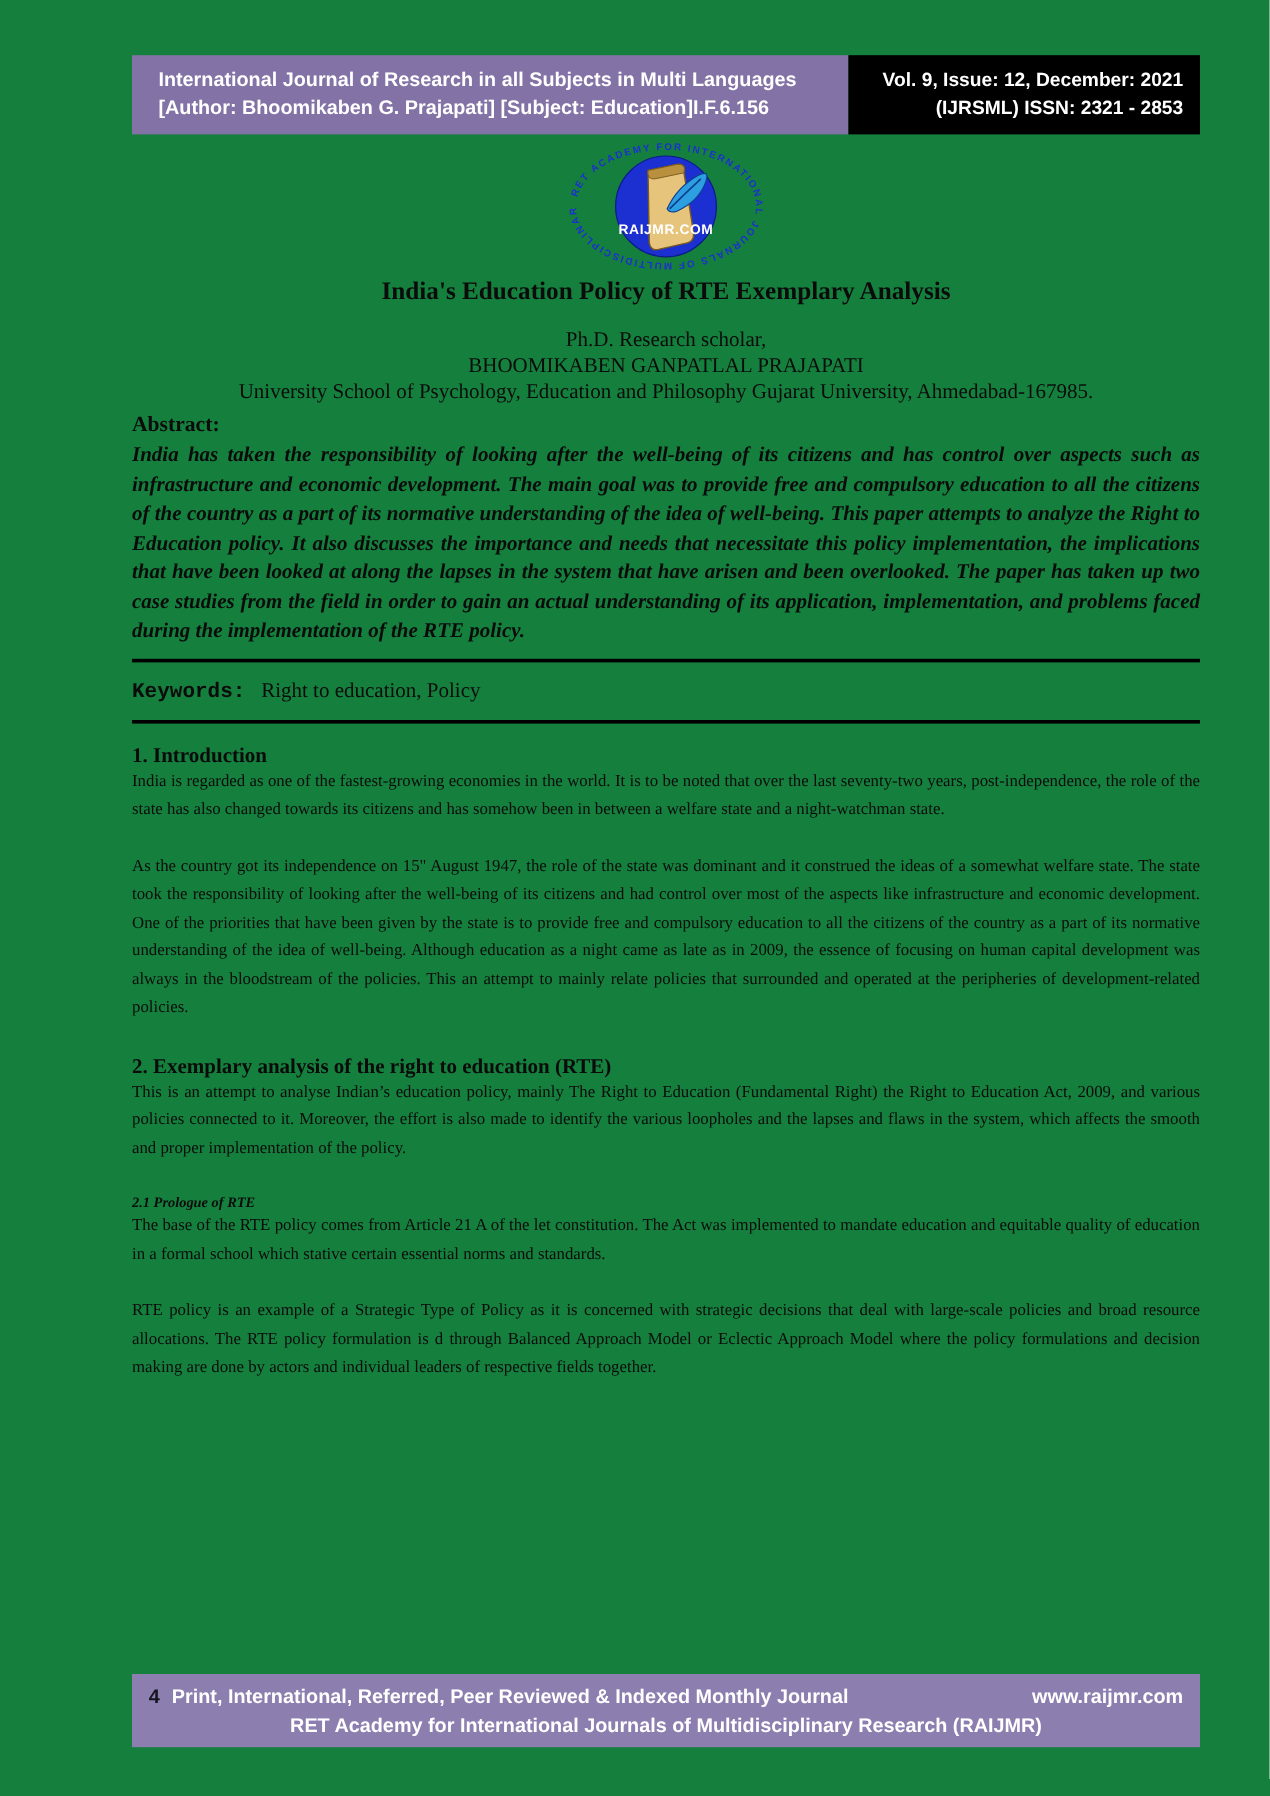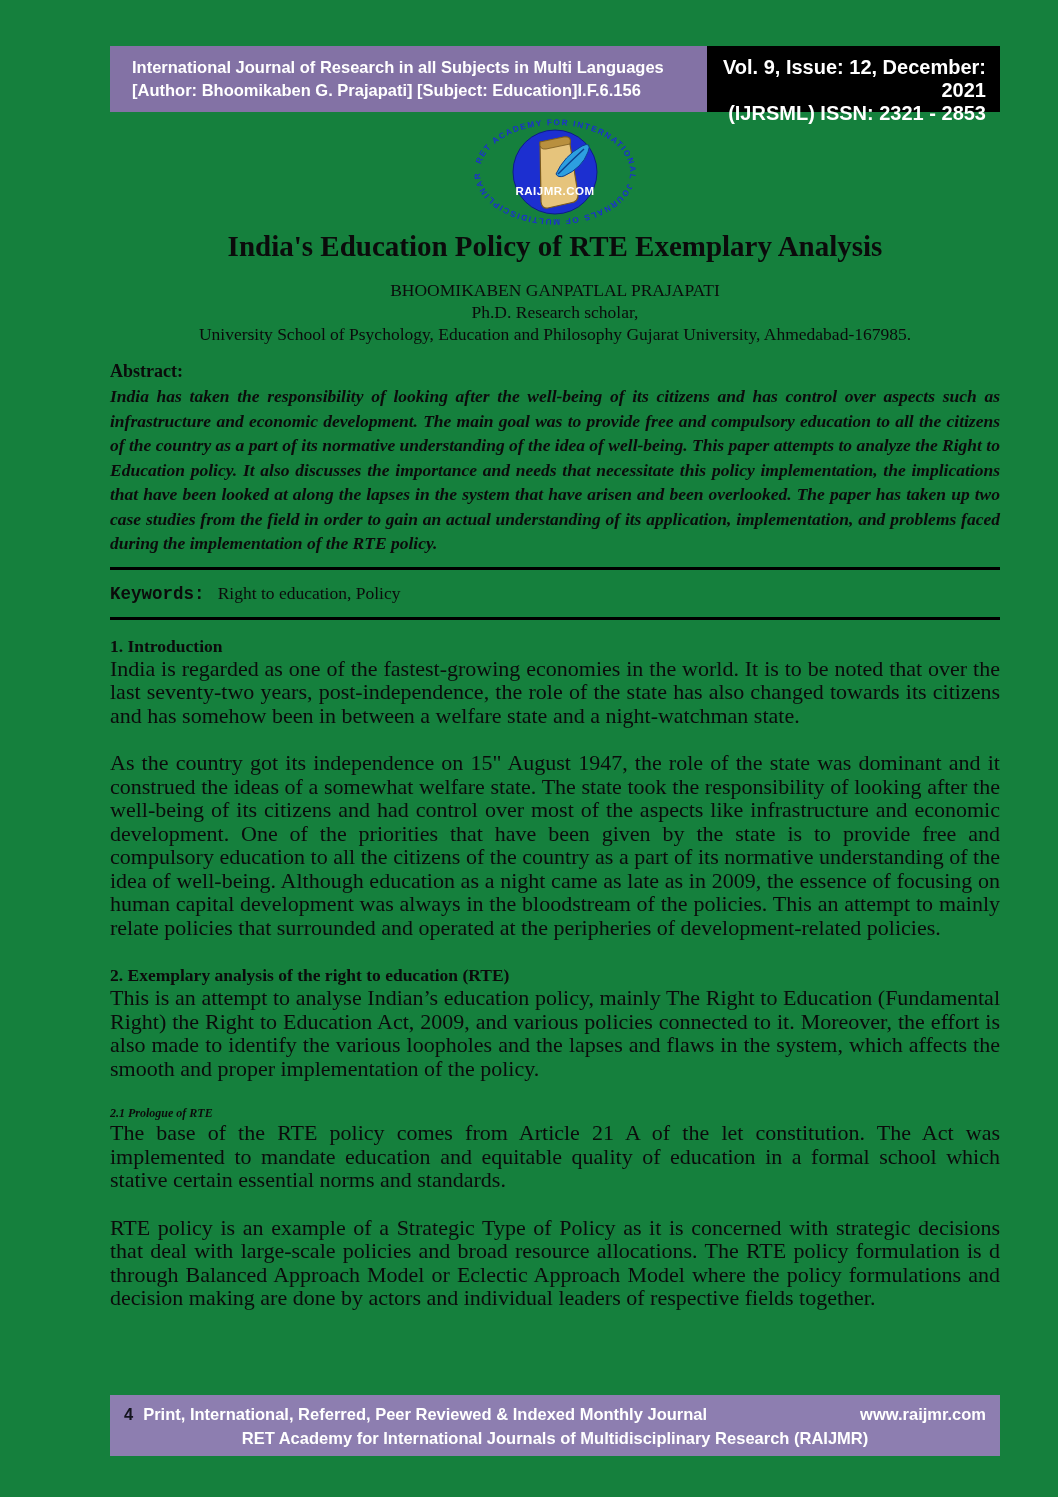--- a/index.html
+++ b/index.html
@@ -31,63 +31,63 @@
     font-size:16.5px;
     line-height:23px;
   }
   .banner-right{
     background:#000000;
     color:#ffffff;
     flex:1;
     padding:10px 14px 0 6px;
     box-sizing:border-box;
     text-align:right;
-    font-size:20px;
+    font-size:16px;
     line-height:23px;
   }
 
   
   .logo-wrap{display:flex;justify-content:center;margin-top:4px;}
 
   
   .title{
     text-align:center;
-    font-size:29px;
+    font-size:21px;
     font-weight:bold;
     margin-top:2px;
   }
   .authors{
     text-align:center;
     font-size:17.5px;
     line-height:22px;
     margin-top:16px;
   }
 
   
-  .abstract-label{font-size:18px;font-weight:bold;margin-top:16px;}
+  .abstract-label{font-size:18px;font-weight:bold;margin-top:6px;}
   .abstract-text{
     font-size:17.5px;
     font-weight:bold;
     font-style:italic;
     text-align:justify;
     line-height:24.5px;
     margin-top:2px;
   }
 
   
   .rule{height:3px;background:#000000;margin-top:11px;}
   .keywords{font-size:17.5px;margin:13px 0 13px 0;}
   .keywords .kw-label{font-weight:bold;font-family:Liberation Mono, monospace;}
   .keywords .kw-text{text-align:right;}
 
   
   .sec-heading{font-size:17.5px;font-weight:bold;margin-top:16px;}
   .sec-heading.italic{font-style:italic;font-size:12px;}
   .para{
-    font-size:22px;
+    font-size:14px;
     line-height:23.5px;
     text-align:justify;
     margin:0;
   }
   .para + .para{margin-top:24px;}
   .gap-lg{margin-top:26px;}
 
   
   .footer{
     position:absolute;
@@ -159,22 +159,22 @@
 
         <path d="M 96,58 Q 104,40 122,30 Q 132,25 128,36 Q 122,52 104,60 Q 98,62 96,58 Z" fill="#2D9FE0" stroke="#0b3f8f" stroke-width="1"></path>
         <path d="M 98,58 Q 110,46 124,33" fill="none" stroke="#0b3f8f" stroke-width="1.4"></path>
 
         <text x="95" y="79" text-anchor="middle" class="site-text">RAIJMR.COM</text>
       </svg>
     </div>
 
     <div class="title">India's Education Policy of RTE Exemplary Analysis</div>
     <div class="authors">
+      <div>Ph.D. Research scholar,</div>
       <div>BHOOMIKABEN GANPATLAL PRAJAPATI</div>
-      <div>Ph.D. Research scholar,</div>
       <div>University School of Psychology, Education and Philosophy Gujarat University, Ahmedabad-167985.</div>
     </div>
 
     <div class="abstract-label">Abstract:</div>
     <div class="abstract-text">India has taken the responsibility of looking after the well-being of its citizens and has control over aspects such as infrastructure and economic development. The main goal was to provide free and compulsory education to all the citizens of the country as a part of its normative understanding of the idea of well-being. This paper attempts to analyze the Right to Education policy. It also discusses the importance and needs that necessitate this policy implementation, the implications that have been looked at along the lapses in the system that have arisen and been overlooked. The paper has taken up two case studies from the field in order to gain an actual understanding of its application, implementation, and problems faced during the implementation of the RTE policy.</div>
 
     <div class="rule"></div>
     <div class="keywords">
       <span class="kw-label">Keywords:</span>
       <span>&nbsp;</span>

